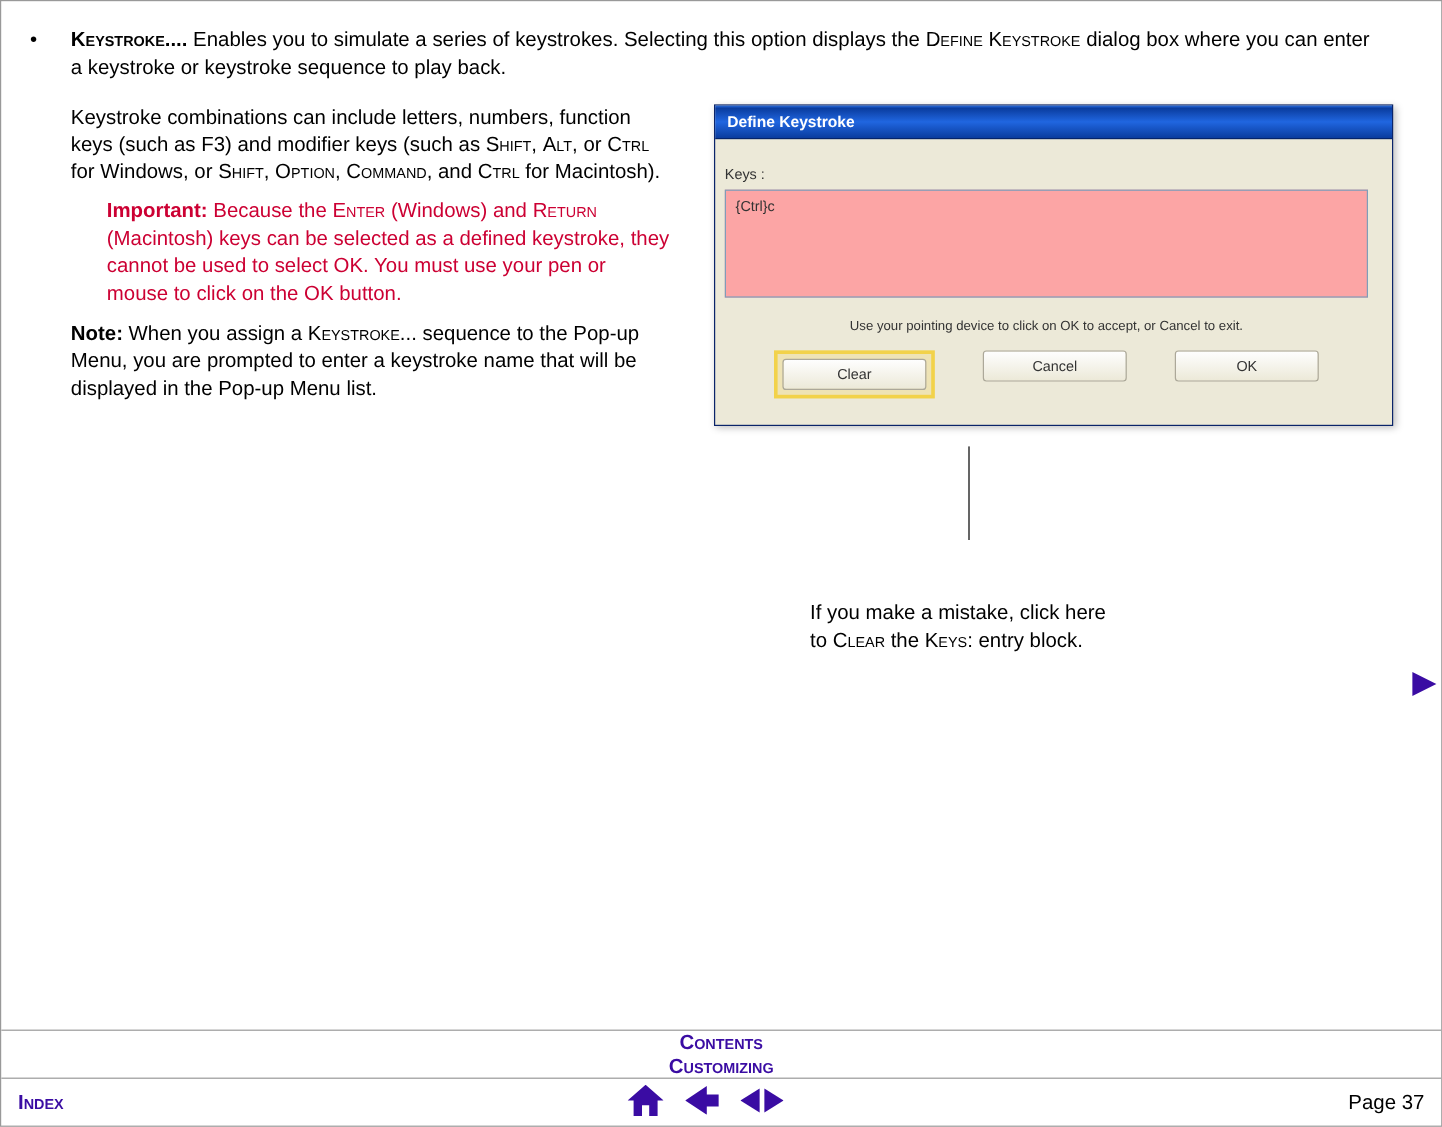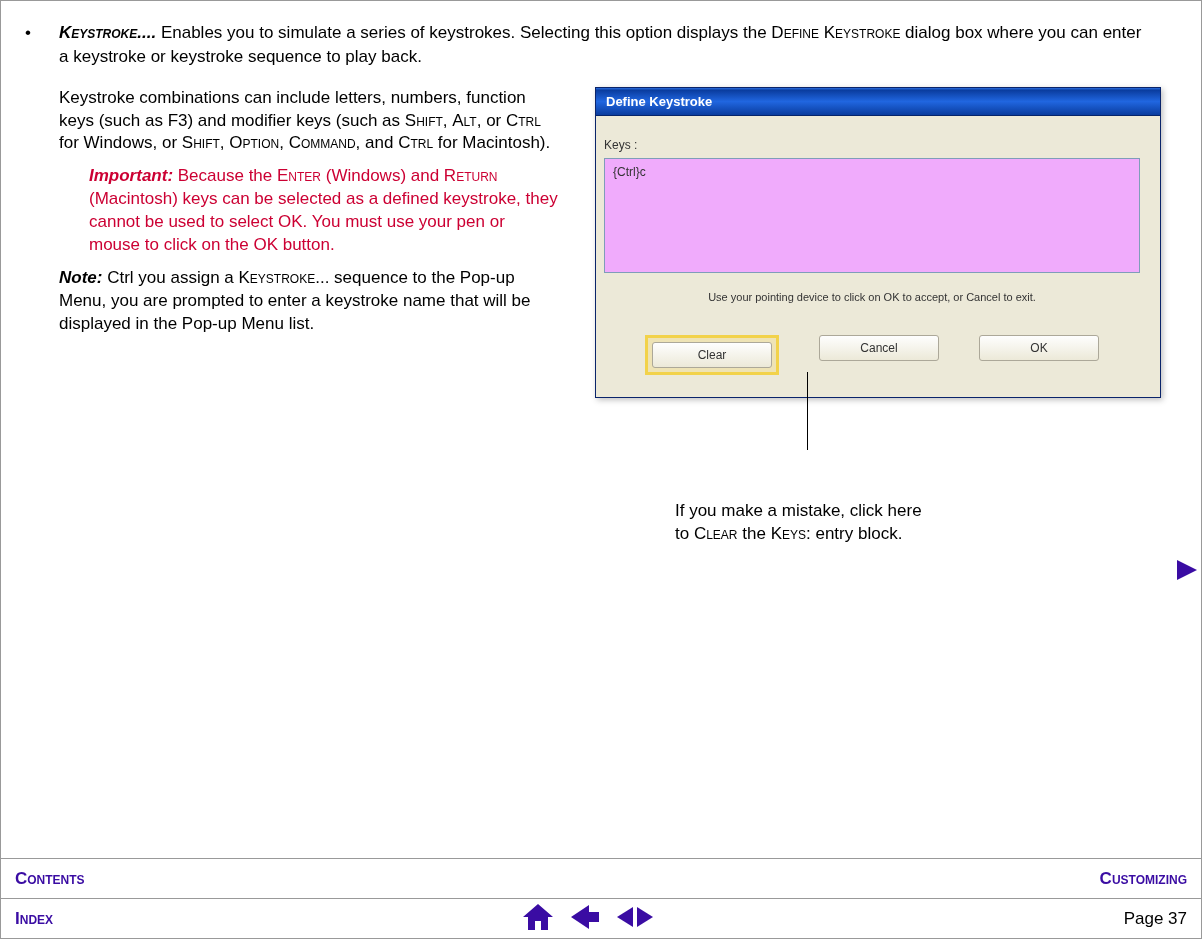--- a/index.html
+++ b/index.html
@@ -26,21 +26,21 @@
     flex: 0 0 34px;
     font-size: 17px;
     padding-top: 2px;
   }
   .bullet-text {
     flex: 1;
     line-height: 1.4;
     padding-right: 30px;
   }
   .sc { font-variant: small-caps; }
-  .bi { font-weight: bold; font-style: italic; }
+  .bi { font-weight: bold; }
 
   .two-col {
     display: flex;
     padding-left: 34px;
     gap: 36px;
   }
   .left-col {
     flex: 0 0 500px;
     line-height: 1.35;
   }
@@ -77,32 +77,32 @@
   .dialog-body {
     padding: 22px 20px 14px 8px;
   }
   .keys-label {
     font-size: 12px;
     color: #333;
     margin-bottom: 6px;
   }
   .keys-box {
     width: 100%;
-    height: 115px;
+    height: 90px;
     border: 1px solid #7f9db9;
-    background: #f0abfc;
+    background: #fca5a5;
     padding: 6px 8px;
     font-size: 12px;
     color: #333;
   }
   .dialog-hint {
     text-align: center;
     font-size: 11px;
     color: #333;
-    margin: 18px 0 32px 0;
+    margin: 18px 0 14px 0;
   }
   .dialog-buttons {
     display: flex;
     justify-content: center;
     gap: 40px;
     padding-bottom: 8px;
   }
   .dlg-btn {
     width: 120px;
     height: 26px;
@@ -150,21 +150,21 @@
     border-top: 1px solid #999;
     font-size: 17px;
   }
   .footer-row1, .footer-row2 {
     display: flex;
     align-items: center;
     justify-content: space-between;
     padding: 0 14px;
     height: 40px;
   }
-  .footer-row1 { border-bottom: 1px solid #999; }
+  .footer-row1 { border-bottom: 1px solid #999; flex-direction: column; }
   .nav-link {
     color: #3a0ca3;
     font-variant: small-caps;
     font-weight: bold;
     cursor: pointer;
   }
   .nav-icons {
     display: flex;
     align-items: center;
     gap: 18px;
@@ -193,21 +193,21 @@
 
   <div class="two-col">
     <div class="left-col">
       <p>
         <span>Keystroke combinations can include letters, numbers, function keys (such as F3) and modifier keys (such as </span><span class="sc">Shift</span><span>, </span><span class="sc">Alt</span><span>, or </span><span class="sc">Ctrl</span><span> for Windows, or </span><span class="sc">Shift</span><span>, </span><span class="sc">Option</span><span>, </span><span class="sc">Command</span><span>, and </span><span class="sc">Ctrl</span><span> for Macintosh).</span>
       </p>
       <p class="important-block">
         <span class="bi">Important:</span><span> Because the </span><span class="sc">Enter</span><span> (Windows) and </span><span class="sc">Return</span><span> (Macintosh) keys can be selected as a defined keystroke, they cannot be used to select OK. You must use your pen or mouse to click on the OK button.</span>
       </p>
       <p>
-        <span class="bi">Note:</span><span> Ctrl you assign a </span><span class="sc">Keystroke</span><span>... sequence to the Pop-up Menu, you are prompted to enter a keystroke name that will be displayed in the Pop-up Menu list.</span>
+        <span class="bi">Note:</span><span> When you assign a </span><span class="sc">Keystroke</span><span>... sequence to the Pop-up Menu, you are prompted to enter a keystroke name that will be displayed in the Pop-up Menu list.</span>
       </p>
     </div>
 
     <div class="right-col">
       <div class="dialog">
         <div class="titlebar">
           <span>Define Keystroke</span>
         </div>
         <div class="dialog-body">
           <div class="keys-label">Keys :</div>

